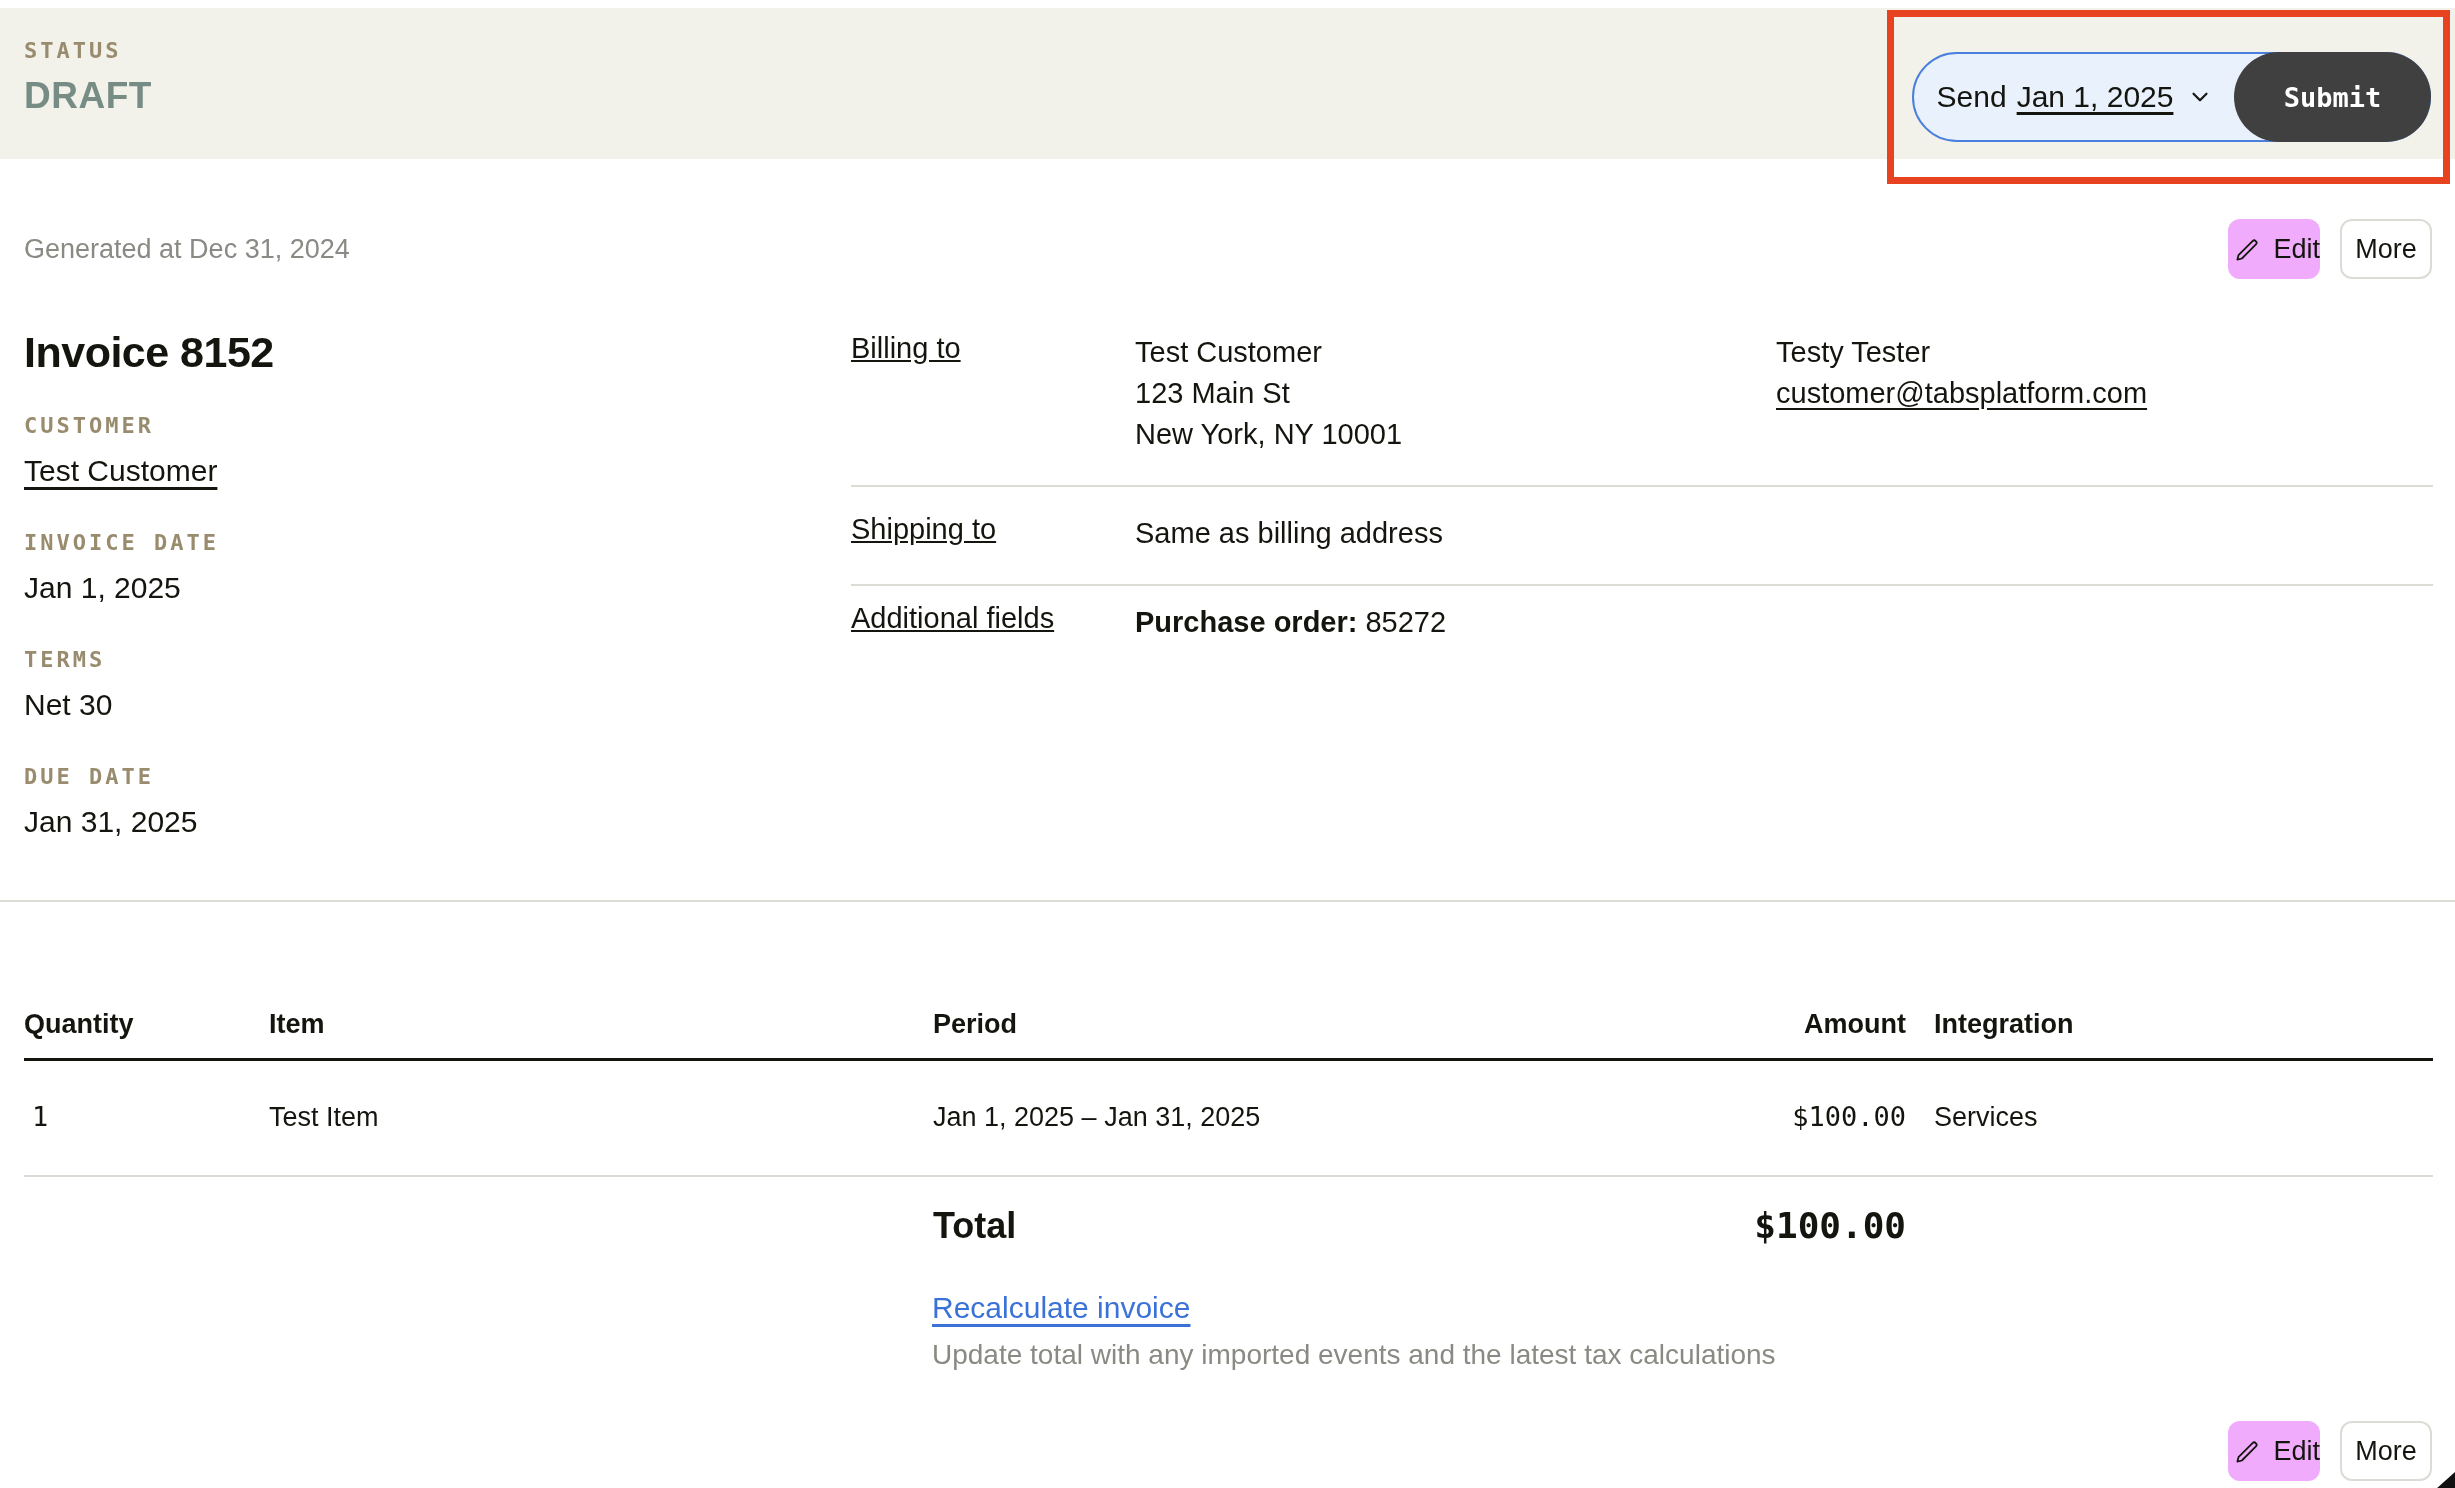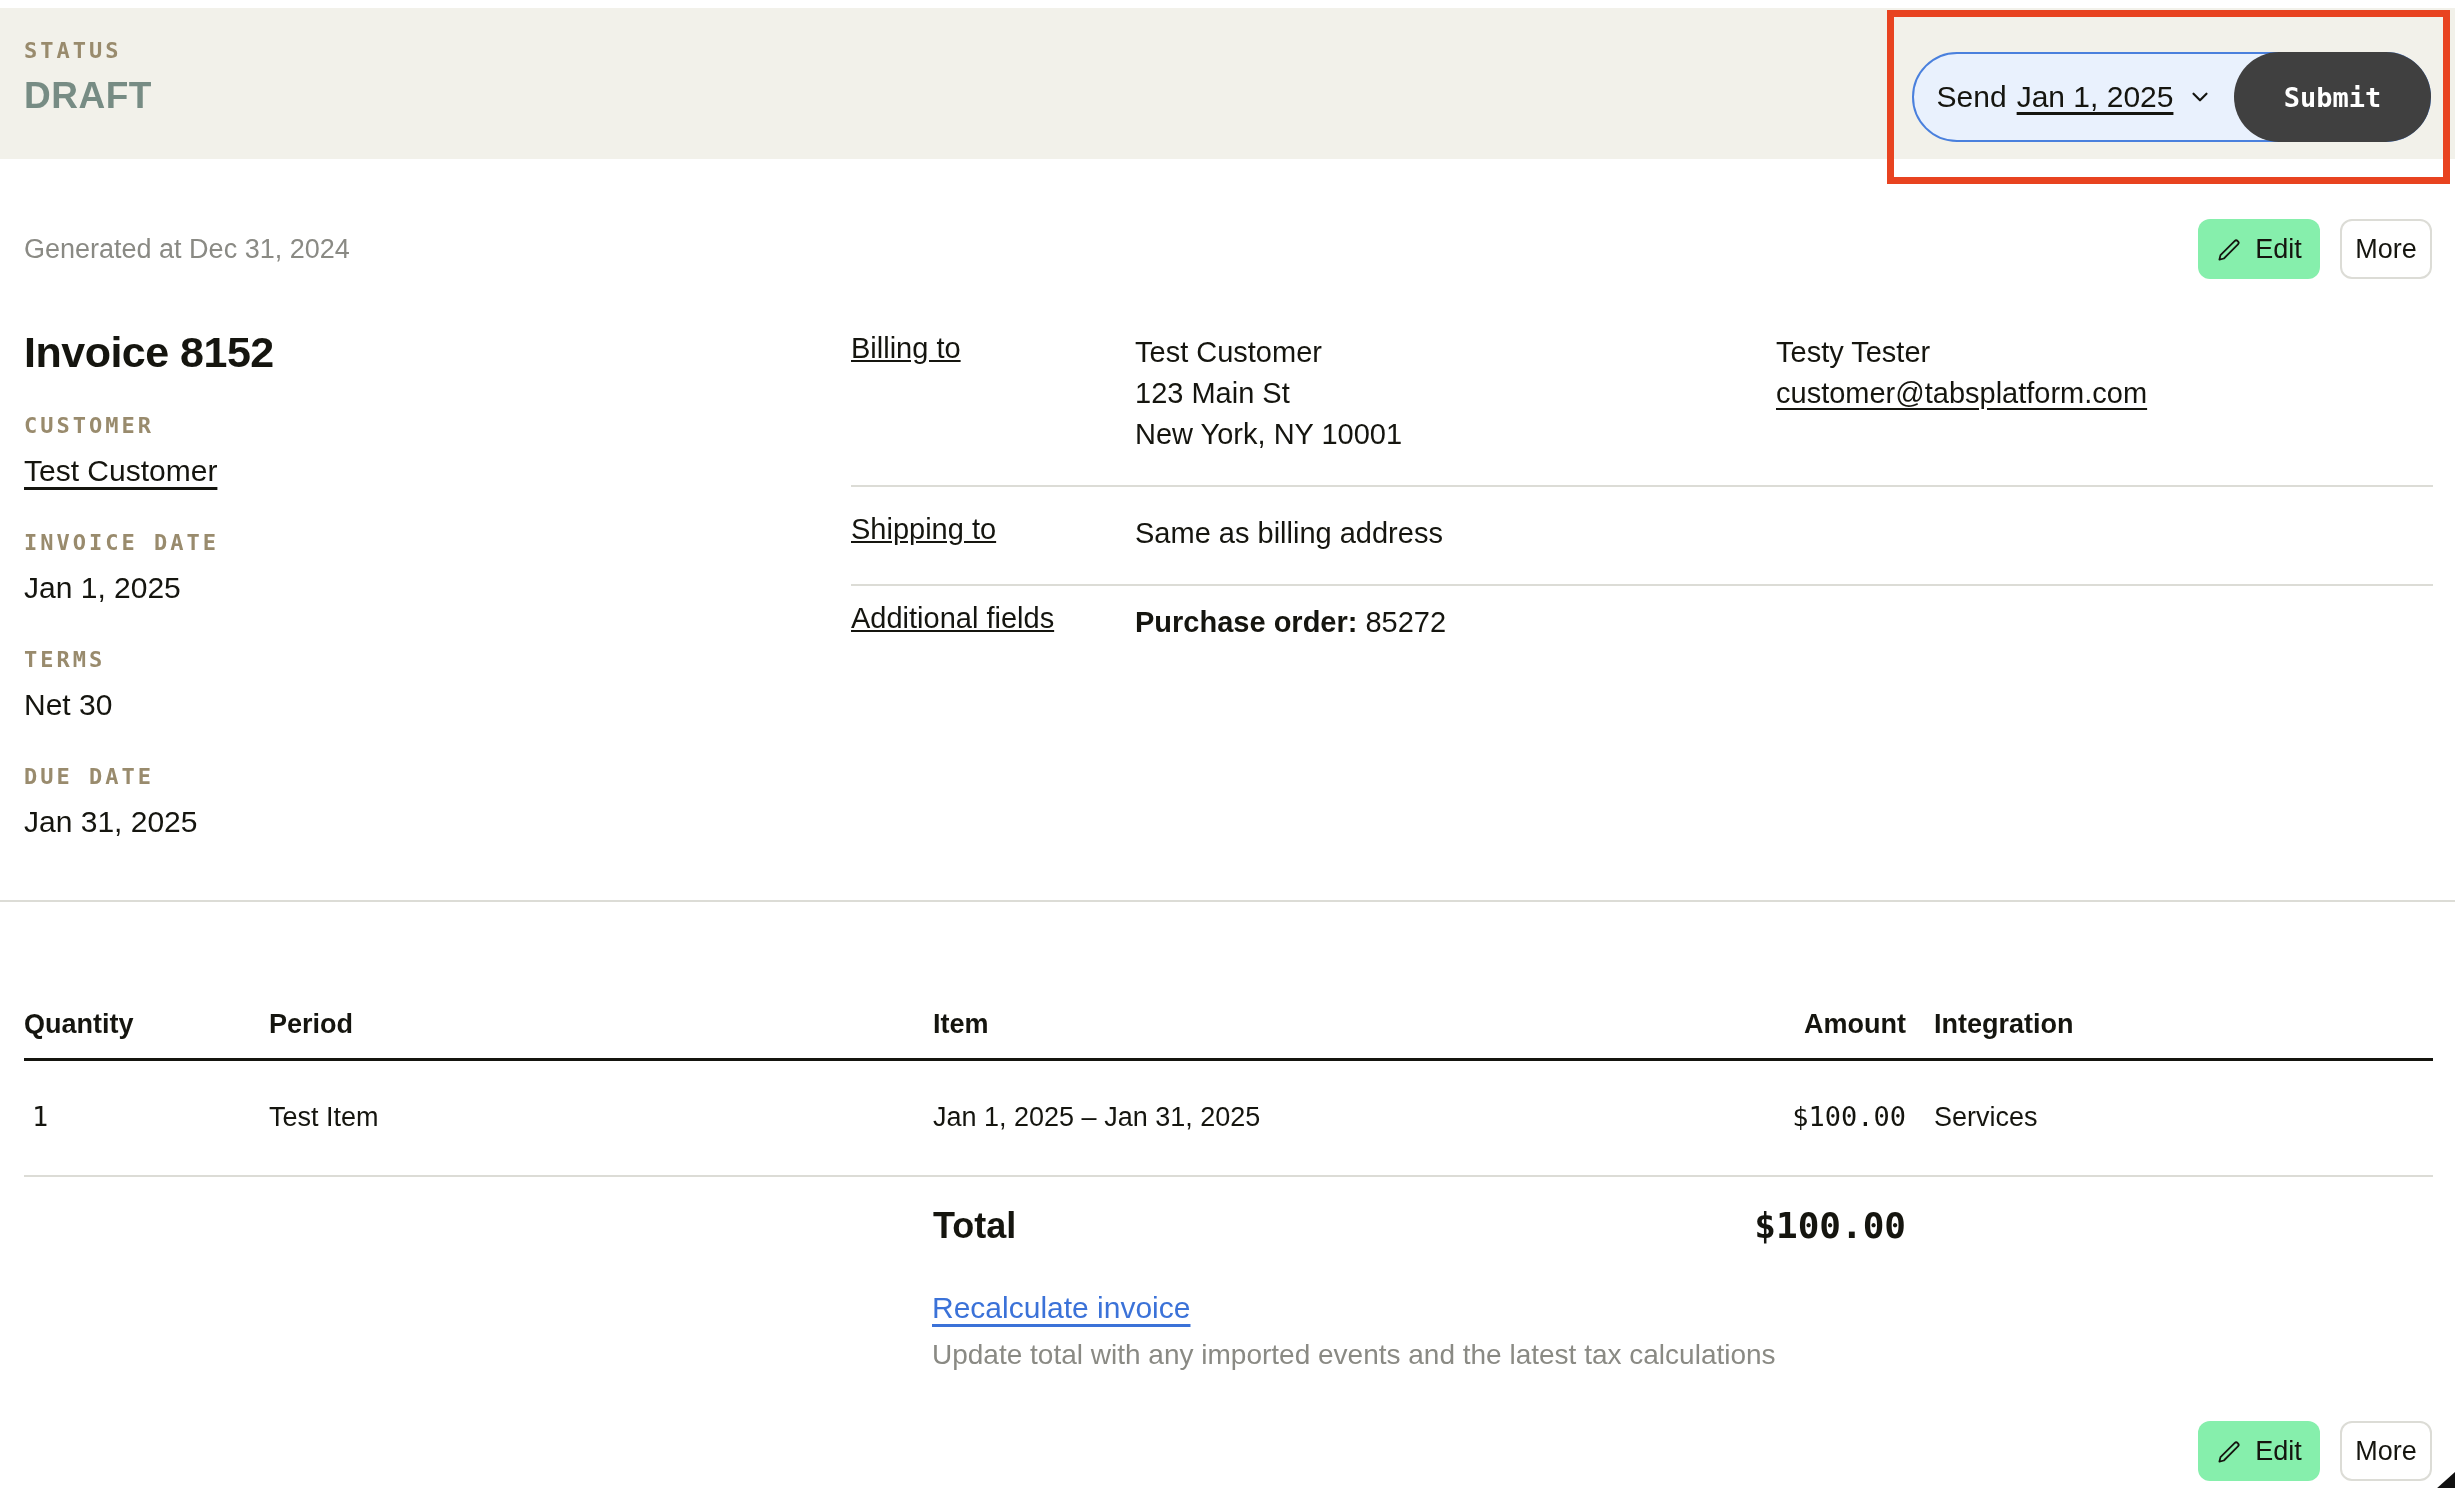--- a/index.html
+++ b/index.html
@@ -28,21 +28,21 @@
     width:197px; margin:-2px; border-radius:48px; border:none; cursor:pointer;
     background:#404040; color:#ffffff; font-family:"DejaVu Sans Mono", monospace;
     font-weight:bold; font-size:27px; display:flex; align-items:center; justify-content:center;
   }
 
   
   .gen-row { position:absolute; left:24px; right:24px; top:217px; height:64px; display:flex; align-items:center; justify-content:space-between; }
   .generated { font-size:27px; color:#8a8a84; }
   .btn-pair { display:flex; gap:20px; align-items:center; }
   .btn { height:60px; border-radius:12px; font-size:27px; display:inline-flex; align-items:center; justify-content:center; gap:12px; cursor:pointer; color:#15150f; }
-  .btn-edit { width:122px; background:#86efac; border:none; }
+  .btn-edit { width:92px; background:#f0abfc; border:none;justify-content:flex-end; }
   .btn-more { width:92px; background:#ffffff; border:2px solid #dcdcd6; }
   .pencil-icon { width:27px; height:27px; }
 
   
   .left-col { position:absolute; left:24px; top:328px; width:776px; }
   .invoice-title { font-size:43px; font-weight:bold; letter-spacing:-0.5px; }
   .field-label { font-family:"DejaVu Sans Mono", monospace; font-weight:bold; font-size:22px; letter-spacing:3px; color:#998b6d; margin-top:42px; }
   .field-label.first { margin-top:36px; }
   .field-value { margin-top:16px; font-size:30px; }
   .customer-link { color:#15150f; text-decoration:underline; text-underline-offset:6px; cursor:pointer; }
@@ -175,22 +175,22 @@
       </div>
       <div></div>
     </div>
   </section>
 
   <div class="section-divider"></div>
 
   <section class="table-block">
     <div class="grid header-row">
       <div class="th">Quantity</div>
+      <div class="th">Item</div>
       <div class="th">Period</div>
-      <div class="th">Item</div>
       <div class="th amount">Amount</div>
       <div class="th integration">Integration</div>
     </div>
 
     <div class="grid item-row">
       <div class="td qty">1</div>
       <div class="td">Test Item</div>
       <div class="td">Jan 1, 2025 – Jan 31, 2025</div>
       <div class="td amount">$100.00</div>
       <div class="td integration">Services</div>

